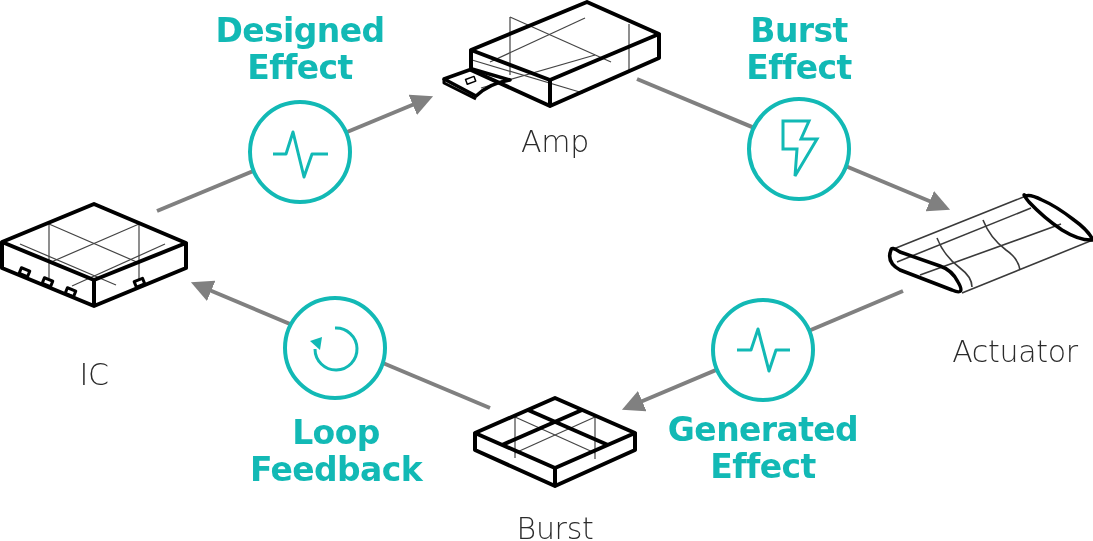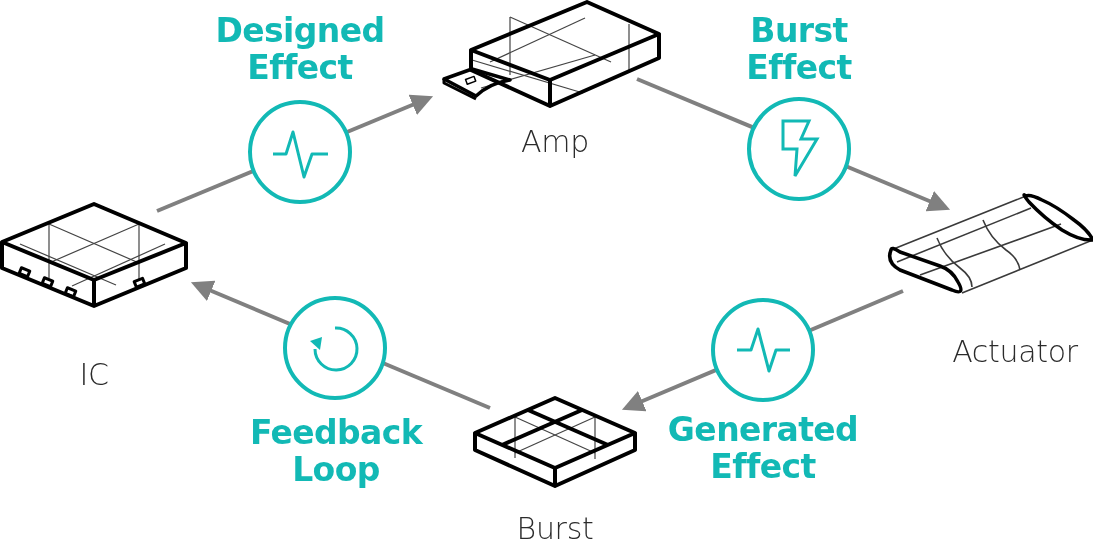--- a/index.html
+++ b/index.html
@@ -122,15 +122,15 @@
 </div>
 <div class="step-label" style="left:799px; top:12px;">
   <span>Burst</span>
   <span>Effect</span>
 </div>
 <div class="step-label" style="left:763px; top:411px;">
   <span>Generated</span>
   <span>Effect</span>
 </div>
 <div class="step-label" style="left:336px; top:414px;">
+  <span>Loop</span>
   <span>Feedback</span>
-  <span>Loop</span>
 </div>
 
 </body></html>

